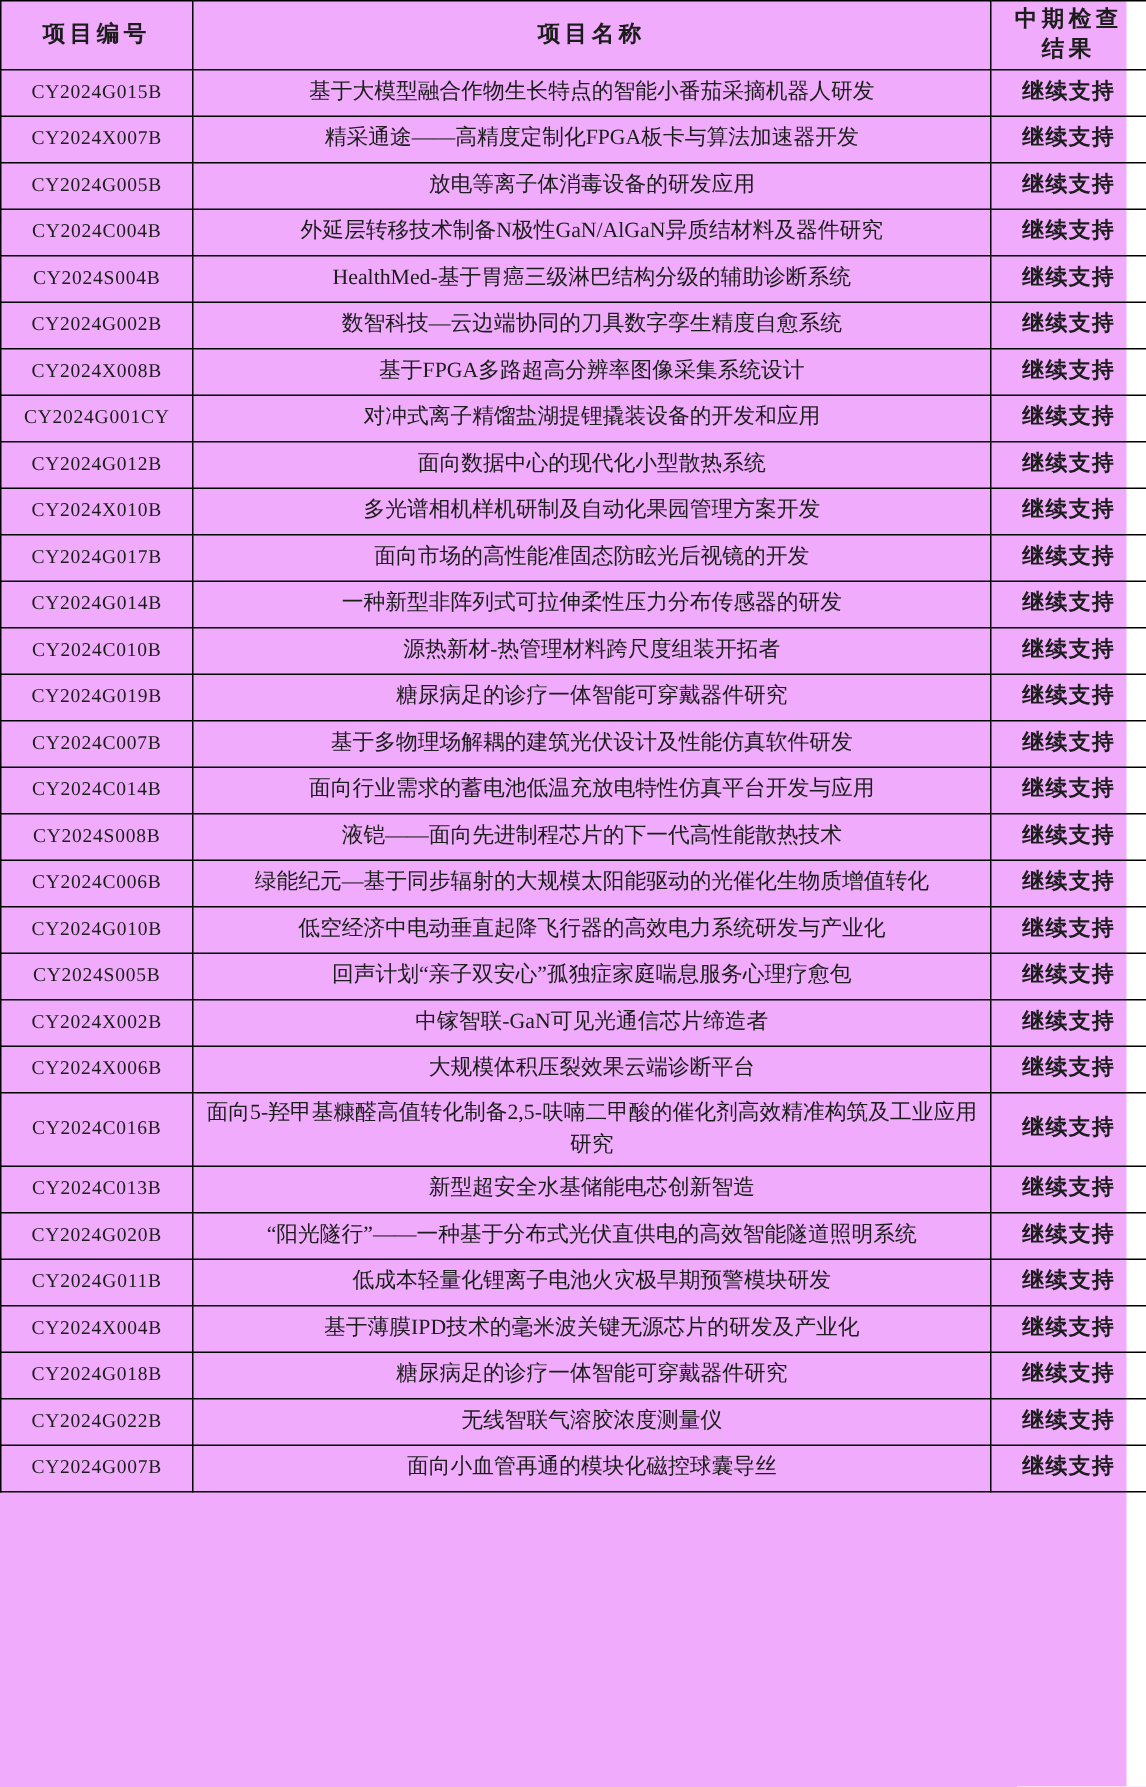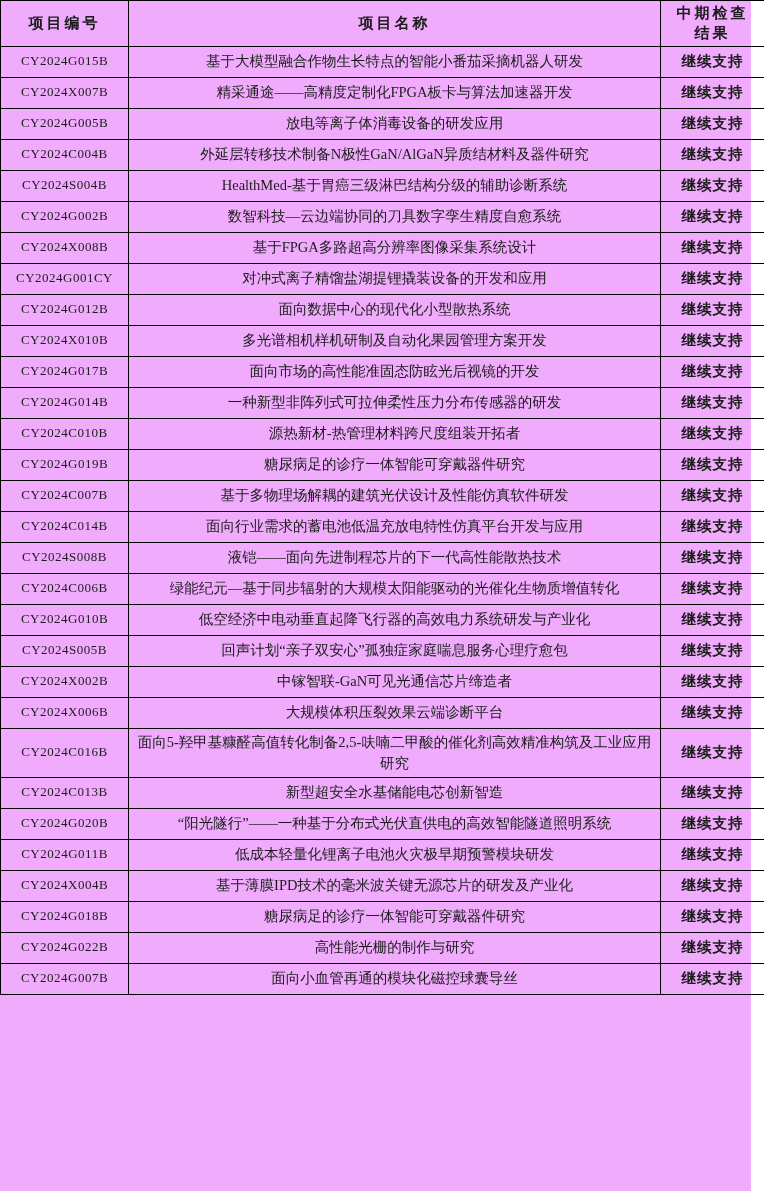--- a/index.html
+++ b/index.html
@@ -243,21 +243,21 @@
   </tr>
 
   <tr>
     <td class="code">CY2024G018B</td>
     <td class="name">糖尿病足的诊疗一体智能可穿戴器件研究</td>
     <td class="result">继续支持</td>
   </tr>
 
   <tr>
     <td class="code">CY2024G022B</td>
-    <td class="name">高性能光栅的制作与研究</td>
+    <td class="name">无线智联气溶胶浓度测量仪</td>
     <td class="result">继续支持</td>
   </tr>
 
   <tr>
     <td class="code">CY2024G007B</td>
     <td class="name">面向小血管再通的模块化磁控球囊导丝</td>
     <td class="result">继续支持</td>
   </tr>
 </tbody>
   </table>

